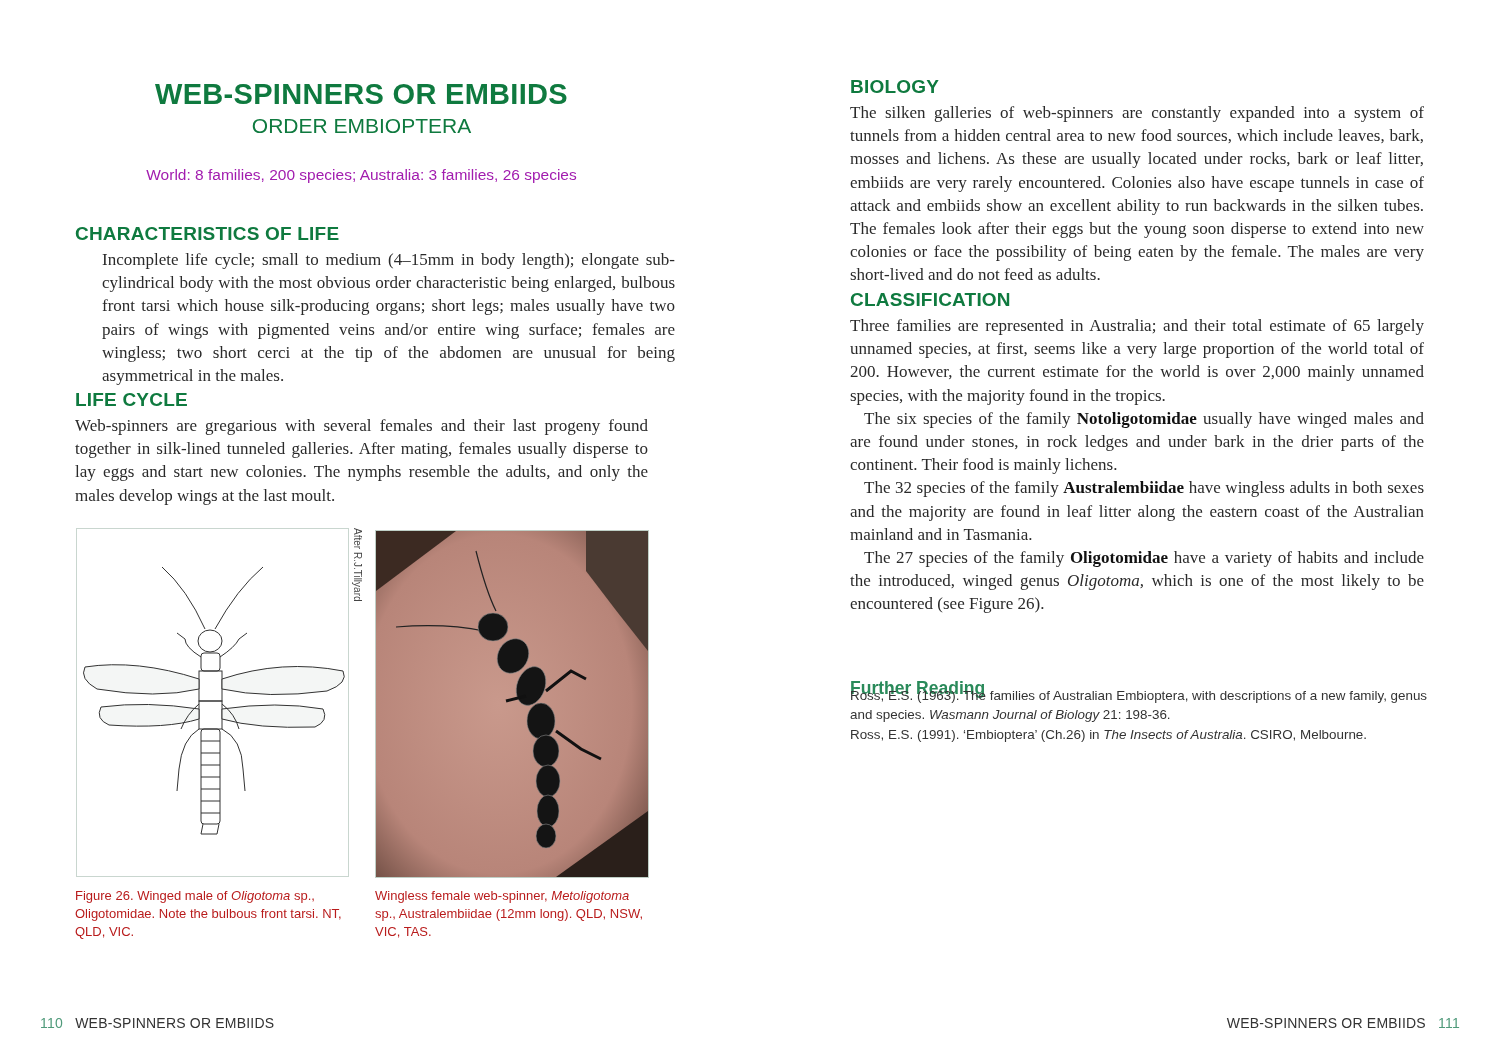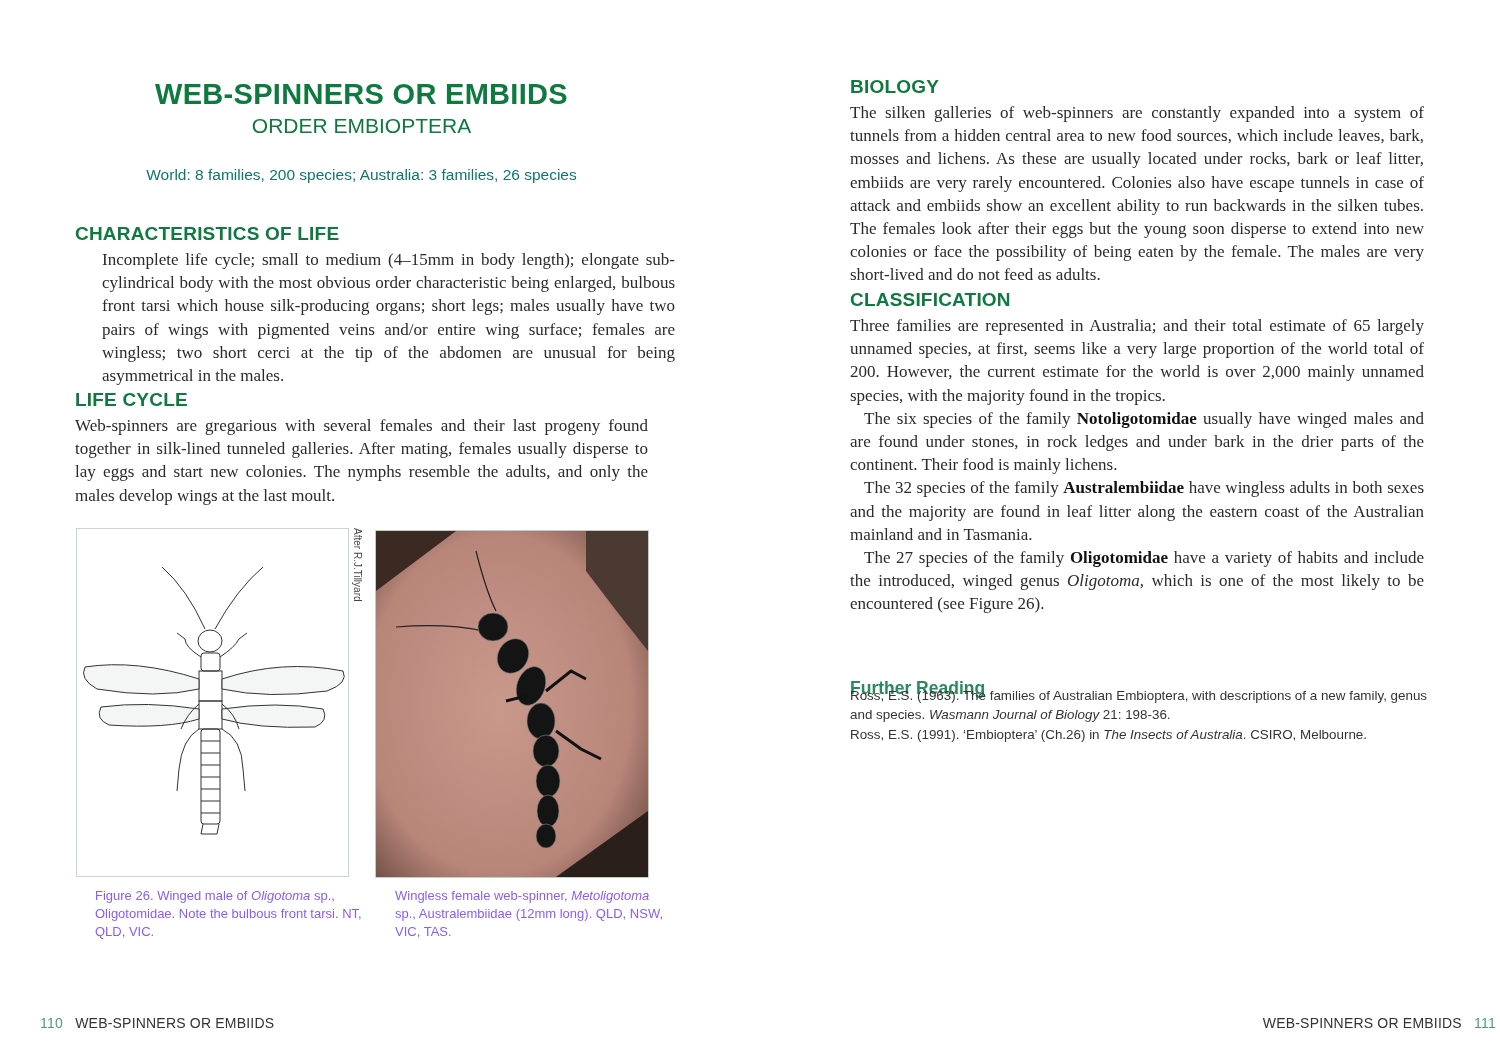--- a/index.html
+++ b/index.html
@@ -1,41 +1,41 @@
 <!DOCTYPE html>
 <html><head>
 <meta charset="utf-8">
 <style>
   html, body { margin: 0; padding: 0; background: #ffffff; }
   body { width: 1500px; height: 1064px; position: relative; overflow: hidden; color: #2b2b2b; }
   .sans { font-family: "Liberation Sans", "DejaVu Sans", sans-serif; }
   .serif { font-family: "Liberation Serif", "DejaVu Serif", serif; }
-  .page { position: absolute; top: 0; height: 1064px; padding-left: 36px; }
+  .page { position: absolute; top: 0; height: 1064px; }
   .left-page { left: 0; width: 750px; }
   .right-page { left: 750px; width: 750px; }
 
   .title { position: absolute; left: 75px; width: 573px; top: 78px; text-align: center;
            font-size: 29px; font-weight: bold; letter-spacing: 0.3px; color: #0f7a3f; }
   .subtitle { position: absolute; left: 75px; width: 573px; top: 114px; text-align: center;
            font-size: 21px; color: #0f7a3f; }
   .stats { position: absolute; left: 75px; width: 573px; top: 166px; text-align: center;
-           font-size: 15.5px; color: #0f766e; }
+           font-size: 15.5px; color: #a21caf; }
 
   .h2 { position: absolute; font-size: 19px; font-weight: bold; color: #0f7a3f; letter-spacing: 0.2px; }
   .body-text { position: absolute; font-size: 17px; line-height: 23.2px; text-align: justify; color: #2a2a2a; }
   .body-text p { margin: 0; }
   .body-text p.indent { text-indent: 14px; }
   .body-text b { font-weight: bold; color: #111; }
 
   .fig { position: absolute; border: 1.5px solid #c9d6cf; background: #fff; overflow: hidden; }
   .fig-drawing { left: 76px; top: 528px; width: 271px; height: 347px; }
   .fig-photo { left: 375px; top: 530px; width: 272px; height: 346px; border-color: #bfcfc6; background: #c48f82; }
   .credit { position: absolute; left: 352px; top: 528px; font-size: 10px; color: #444;
             writing-mode: vertical-rl; }
-  .caption { position: absolute; font-size: 13px; line-height: 18px; color: #8b5cf6; margin-left: 20px; }
+  .caption { position: absolute; font-size: 13px; line-height: 18px; color: #b91c1c; }
   .caption i { font-style: italic; }
 
   .further { position: absolute; left: 100px; top: 678px; font-size: 17.5px; font-weight: bold; color: #2a8a5a; }
   .ref { position: absolute; left: 100px; width: 590px; font-size: 13.4px; line-height: 19px; color: #333; }
 
   .folio { position: absolute; top: 1015px; font-size: 14px; color: #333; letter-spacing: 0.2px; }
   .folio .num { color: #4f9a7a; }
 </style>
 </head>
 <body>

